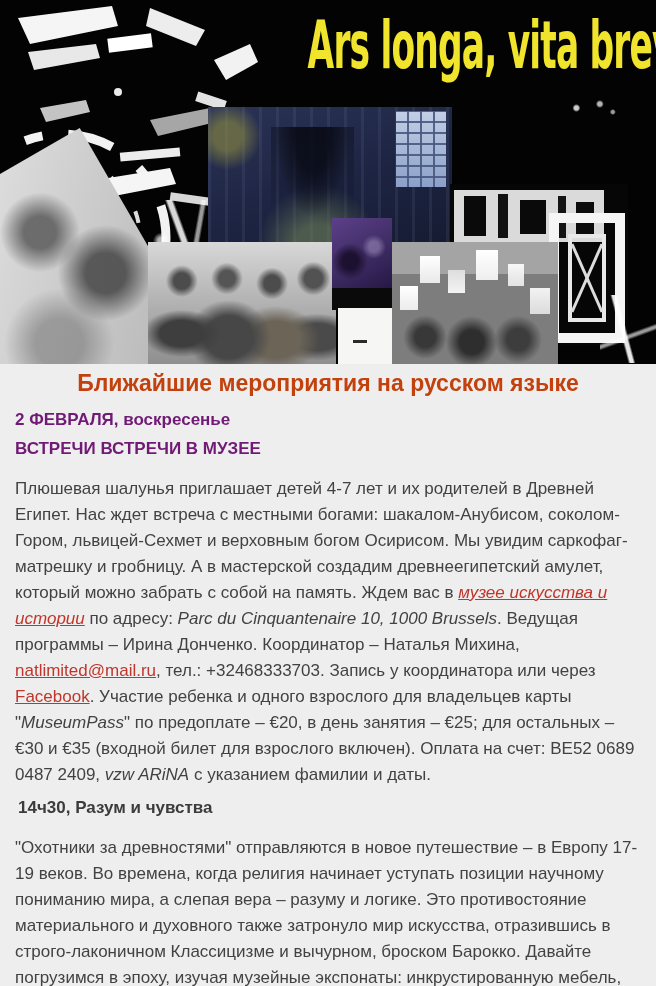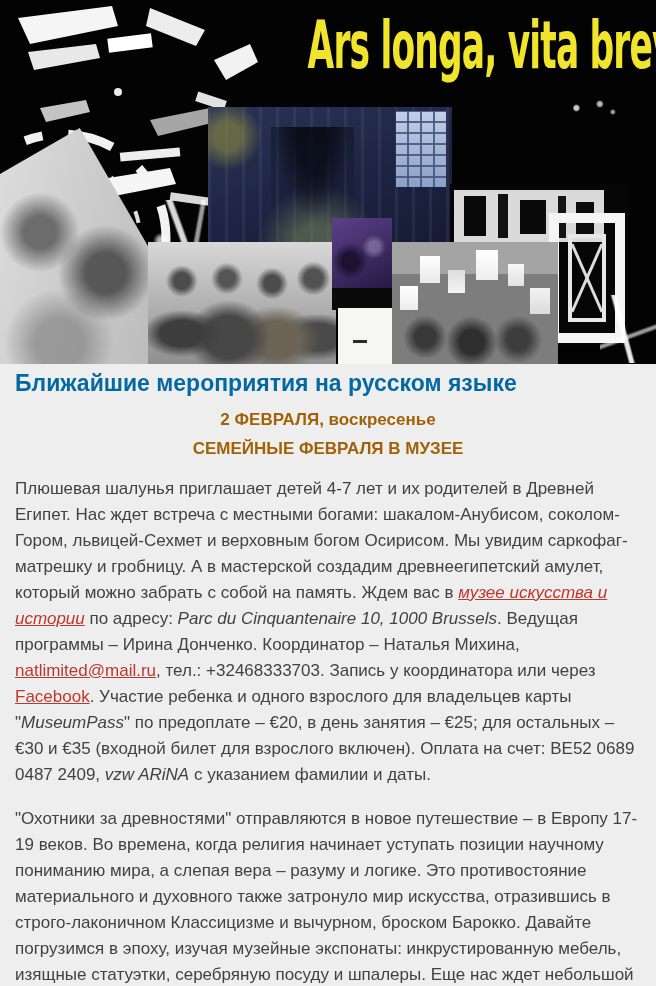--- a/index.html
+++ b/index.html
@@ -106,25 +106,25 @@
   }
   .speck { left:566px; top:98px; width:52px; height:20px; z-index:2;
     background:
       radial-gradient(circle at 20% 50%, rgba(255,255,255,.8) 0 2px, transparent 4px),
       radial-gradient(circle at 65% 30%, rgba(255,255,255,.7) 0 2px, transparent 4px),
       radial-gradient(circle at 90% 70%, rgba(255,255,255,.6) 0 1.5px, transparent 3px);
   }
   
   .content { padding:0 15px; }
   .events-heading {
-    margin-top:5px; 
-    font-size:23px; font-weight:bold; color:#0369a1; line-height:28px;
+    margin-top:5px; text-align:center;
+    font-size:23px; font-weight:bold; color:#c2410c; line-height:28px;
   }
   .sub-heading {
-    text-align:center; font-size:17px; font-weight:bold; color:#a16207; line-height:19px;
+    text-align:left; font-size:17px; font-weight:bold; color:#701a75; line-height:19px;
   }
   .date-heading   { margin-top:13px; }
   .series-heading { margin-top:10px; }
   .event-title {
     margin:10px 0 0 3px; font-size:17px; font-weight:bold; color:#3b3b3b; line-height:19px;
   }
   .event-text {
     margin-top:18px; font-size:17px; line-height:26px; color:#424242;
   }
   .event-text .italic, .event-text em { font-style:italic; }
@@ -188,23 +188,24 @@
   <div class="tile corner-streaks"></div>
   <div class="tile speck"></div>
 </div>
 
 <div class="content">
 
   <div class="events-heading">Ближайшие мероприятия на русском языке</div>
 
   <div class="sub-heading date-heading">2 ФЕВРАЛЯ, воскресенье</div>
 
-  <div class="sub-heading series-heading">СЕМЕЙНЫЕ ФЕВРАЛЯ В МУЗЕЕ</div>
+  <div class="sub-heading series-heading">ВСТРЕЧИ ВСТРЕЧИ В МУЗЕЕ</div>
 
   <div>
     <div class="event-text"><span>Плюшевая шалунья приглашает детей 4-7 лет и их родителей в Древней Египет. Нас ждет встреча с местными богами: шакалом-Анубисом, соколом-Гором, львицей-Сехмет и верховным богом Осирисом. Мы увидим саркофаг-матрешку и гробницу. А в мастерской создадим древнеегипетский амулет, который можно забрать с собой на память. Ждем вас в </span><a class="link italic" href="#">музее искусства и истории</a><span> по адресу: </span><span class="italic">Parc du Cinquantenaire 10, 1000 Brussels</span><span>. Ведущая программы – Ирина Донченко. Координатор – Наталья Михина, </span><a class="link" href="#">natlimited@mail.ru</a><span>, тел.: +32468333703. Запись у координатора или через </span><a class="link" href="#">Facebook</a><span>. Участие ребенка и одного взрослого для владельцев карты "</span><span class="italic">MuseumPass</span><span>" по предоплате – €20, в день занятия – €25; для остальных – €30 и €35 (входной билет для взрослого включен). Оплата на счет: BE52 0689 0487 2409, </span><span class="italic">vzw ARiNA</span><span> с указанием фамилии и даты.</span></div>
   </div>
 
   <div>
+    <div class="event-title">14ч30, Разум и чувства</div>
     <div class="event-text"><span>"Охотники за древностями" отправляются в новое путешествие – в Европу 17-19 веков. Во времена, когда религия начинает уступать позиции научному пониманию мира, а слепая вера – разуму и логике. Это противостояние материального и духовного также затронуло мир искусства, отразившись в строго-лаконичном Классицизме и вычурном, броском Барокко. Давайте погрузимся в эпоху, изучая музейные экспонаты: инкрустированную мебель, изящные статуэтки, серебряную посуду и шпалеры. Еще нас ждет небольшой квест и традиционный мастер-класс. Ждем вас в </span><br></div>
   </div>
 
 </div>
 
 </body></html>

